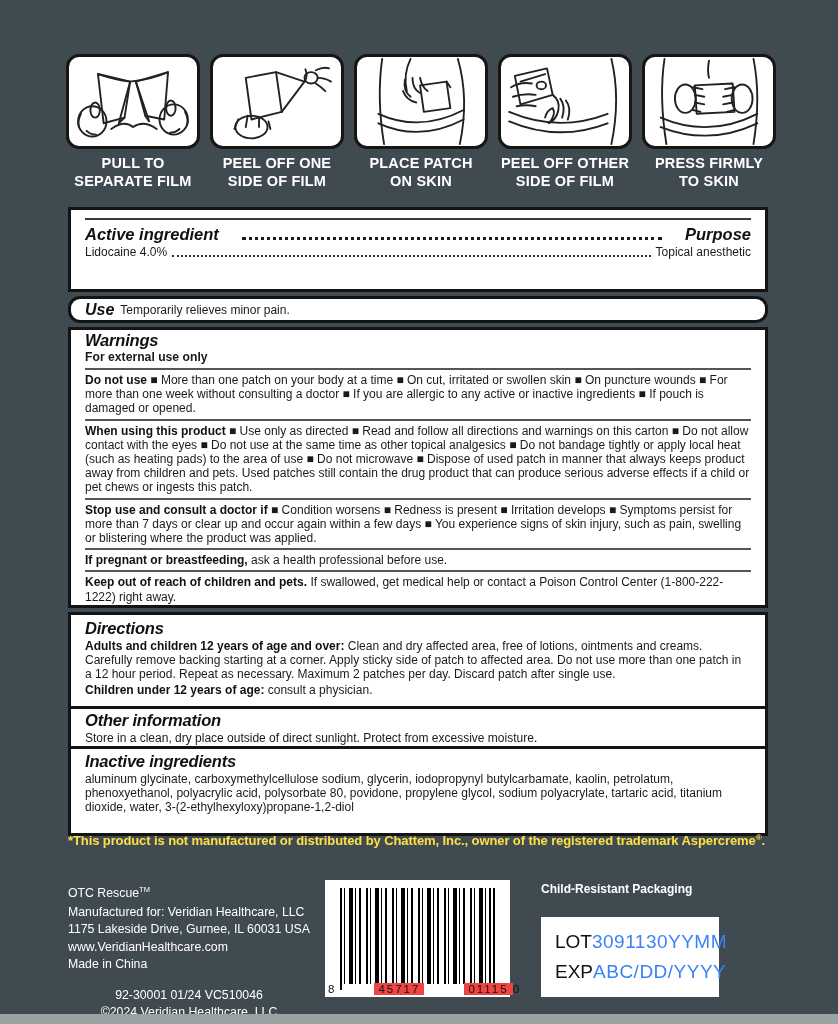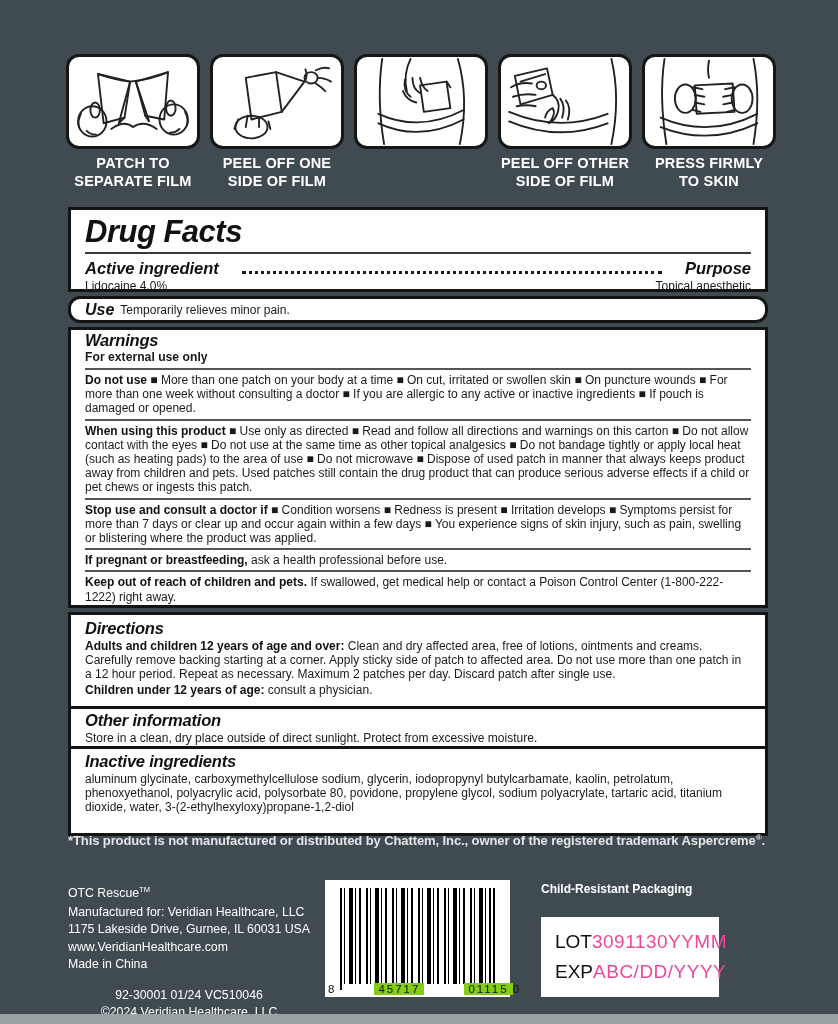--- a/index.html
+++ b/index.html
@@ -36,21 +36,21 @@
   .plain-sm{font-size:12px;line-height:16px;}
 
   .h-section{font-style:italic;font-weight:bold;font-size:16.5px;line-height:19px;letter-spacing:-.2px;color:#111;}
   .subhead{font-weight:bold;font-size:12.2px;line-height:15px;}
   .body-p{font-size:12px;line-height:14.2px;margin:1px 0;}
   .body-p b{color:#111;}
   .use-line .h-inline{font-style:italic;font-weight:bold;font-size:16px;vertical-align:-1px;margin-right:6px;color:#111;}
   .use-line{font-size:12px;line-height:17px;}
 
   
-  .disclaimer{position:absolute;left:68px;top:830px;width:720px;color:#e5e5e5;font-weight:bold;
+  .disclaimer{position:absolute;left:68px;top:830px;width:720px;color:#fde047;font-weight:bold;
               font-size:13px;line-height:16px;letter-spacing:-.1px;}
   .disclaimer sup{font-size:8px;}
 
   
   .mfr{position:absolute;left:68px;top:881px;color:#fff;font-size:12.3px;line-height:17.5px;}
   .mfr .brand{margin-bottom:1px;}
   .mfr sup{font-size:7.5px;}
   .mfr .addr{white-space:pre-line;}
   .mfr .codes{white-space:pre-line;margin-top:13px;text-align:center;}
 
@@ -60,28 +60,28 @@
           #000 0 2px,#fff 2px 4px,
           #000 4px 5px,#fff 5px 9px,
           #000 9px 13px,#fff 13px 15px,
           #000 15px 16px,#fff 16px 19px,
           #000 19px 21px,#fff 21px 26px);}
   .bars::before,.bars::after{content:"";position:absolute;top:0;bottom:-6px;width:2px;background:#000;}
   .bars::before{left:0;}
   .bars::after{right:0;}
   .bc-digits{position:absolute;left:3px;right:3px;bottom:2px;display:flex;justify-content:space-between;
              align-items:flex-end;font-size:11.5px;color:#111;}
-  .bc-group{background:#84cc16;padding:0 4px;letter-spacing:2px;margin-left:40px;}
+  .bc-group{background:#ef4444;padding:0 4px;letter-spacing:2px;margin-left:40px;}
 
   .crp{position:absolute;left:541px;top:882px;color:#fff;font-weight:bold;font-size:12px;}
   .lot-box{position:absolute;left:541px;top:917px;width:178px;height:80px;background:#fff;
            box-sizing:border-box;padding:10px 14px;display:flex;flex-direction:column;justify-content:space-around;}
   .lot-row{display:flex;align-items:center;font-size:19px;line-height:22px;}
   .lot-lbl{width:60px;color:#111;}
-  .lot-val{color:#ec4899;letter-spacing:.5px;}
+  .lot-val{color:#3b82f6;letter-spacing:.5px;}
 
   .bottom-strip{position:absolute;left:0;right:0;top:1014px;height:10px;background:#9aa2a3;}
 </style>
 </head>
 <body>
 
 <div class="page">
 
   <div class="steps-row">
 
@@ -95,21 +95,21 @@
           <path d="M30 18 Q48 24 64 26 Q86 24 104 16"></path>
           <path d="M44 76 Q58 66 67 74 Q78 66 92 76"></path>
           <ellipse cx="24" cy="68" rx="15" ry="16"></ellipse>
           <ellipse cx="27" cy="56" rx="5" ry="8"></ellipse>
           <path d="M12 60 q-4 8 -2 14 M18 78 q4 4 10 4"></path>
           <ellipse cx="110" cy="66" rx="15" ry="16"></ellipse>
           <ellipse cx="107" cy="54" rx="5" ry="8"></ellipse>
           <path d="M122 58 q4 8 2 14 M116 76 q-4 4 -10 4"></path>
         </svg>
       </div>
-      <div class="step-label">PATCH TO
+      <div class="step-label">PULL TO
 SEPARATE FILM</div>
     </div>
 
     <div class="step">
       <div class="step-box">
         <svg viewBox="0 0 134 94" fill="none" stroke="#222" stroke-width="2" stroke-linecap="round" stroke-linejoin="round">
           <path d="M34 22 L66 16 L72 58 L40 66 Z"></path>
           <path d="M66 16 L96 26 L72 58"></path>
           <path d="M96 26 Q100 20 97 13"></path>
           <ellipse cx="103" cy="22" rx="7" ry="6"></ellipse>
@@ -129,20 +129,22 @@
           <path d="M106 2 Q118 44 108 92"></path>
           <path d="M22 60 Q66 80 112 56"></path>
           <path d="M22 70 Q66 90 112 66"></path>
           <path d="M56 2 Q48 18 52 36"></path>
           <path d="M66 30 L94 26 L98 54 L70 58 Z"></path>
           <path d="M94 26 L98 32"></path>
           <path d="M50 24 q-2 12 6 18 M58 22 q0 12 8 16 M66 22 q2 10 8 14"></path>
           <path d="M48 36 q4 10 14 12"></path>
         </svg>
       </div>
+      <div class="step-label">PLACE PATCH
+ON SKIN</div>
     </div>
 
     <div class="step">
       <div class="step-box">
         <svg viewBox="0 0 134 94" fill="none" stroke="#222" stroke-width="2" stroke-linecap="round" stroke-linejoin="round">
           <path d="M116 2 Q126 44 116 92"></path>
           <path d="M8 58 Q60 80 112 60"></path>
           <path d="M8 68 Q60 90 112 70"></path>
           <path d="M14 20 L48 12 L54 40 L20 50 Z"></path>
           <path d="M20 26 L46 18"></path>
@@ -170,21 +172,20 @@
           <ellipse cx="102" cy="44" rx="11" ry="15"></ellipse>
           <path d="M94 32 l-10 2 M92 40 l-10 2 M92 48 l-10 2 M94 56 l-8 2"></path>
         </svg>
       </div>
       <div class="step-label">PRESS FIRMLY
 TO SKIN</div>
     </div>
   </div>
 
   <section class="box" id="sec-title">
-    <div class="df-title">Drug Facts</div>
     <hr class="title-rule">
     <div class="leader-row bold-it">
       <span>Active ingredient</span>
       <span class="lead"></span>
       <span>Purpose</span>
     </div>
     <div class="leader-row plain-sm">
       <span>Lidocaine 4.0%</span>
       <span class="lead thin"></span>
       <span>Topical anesthetic</span>

